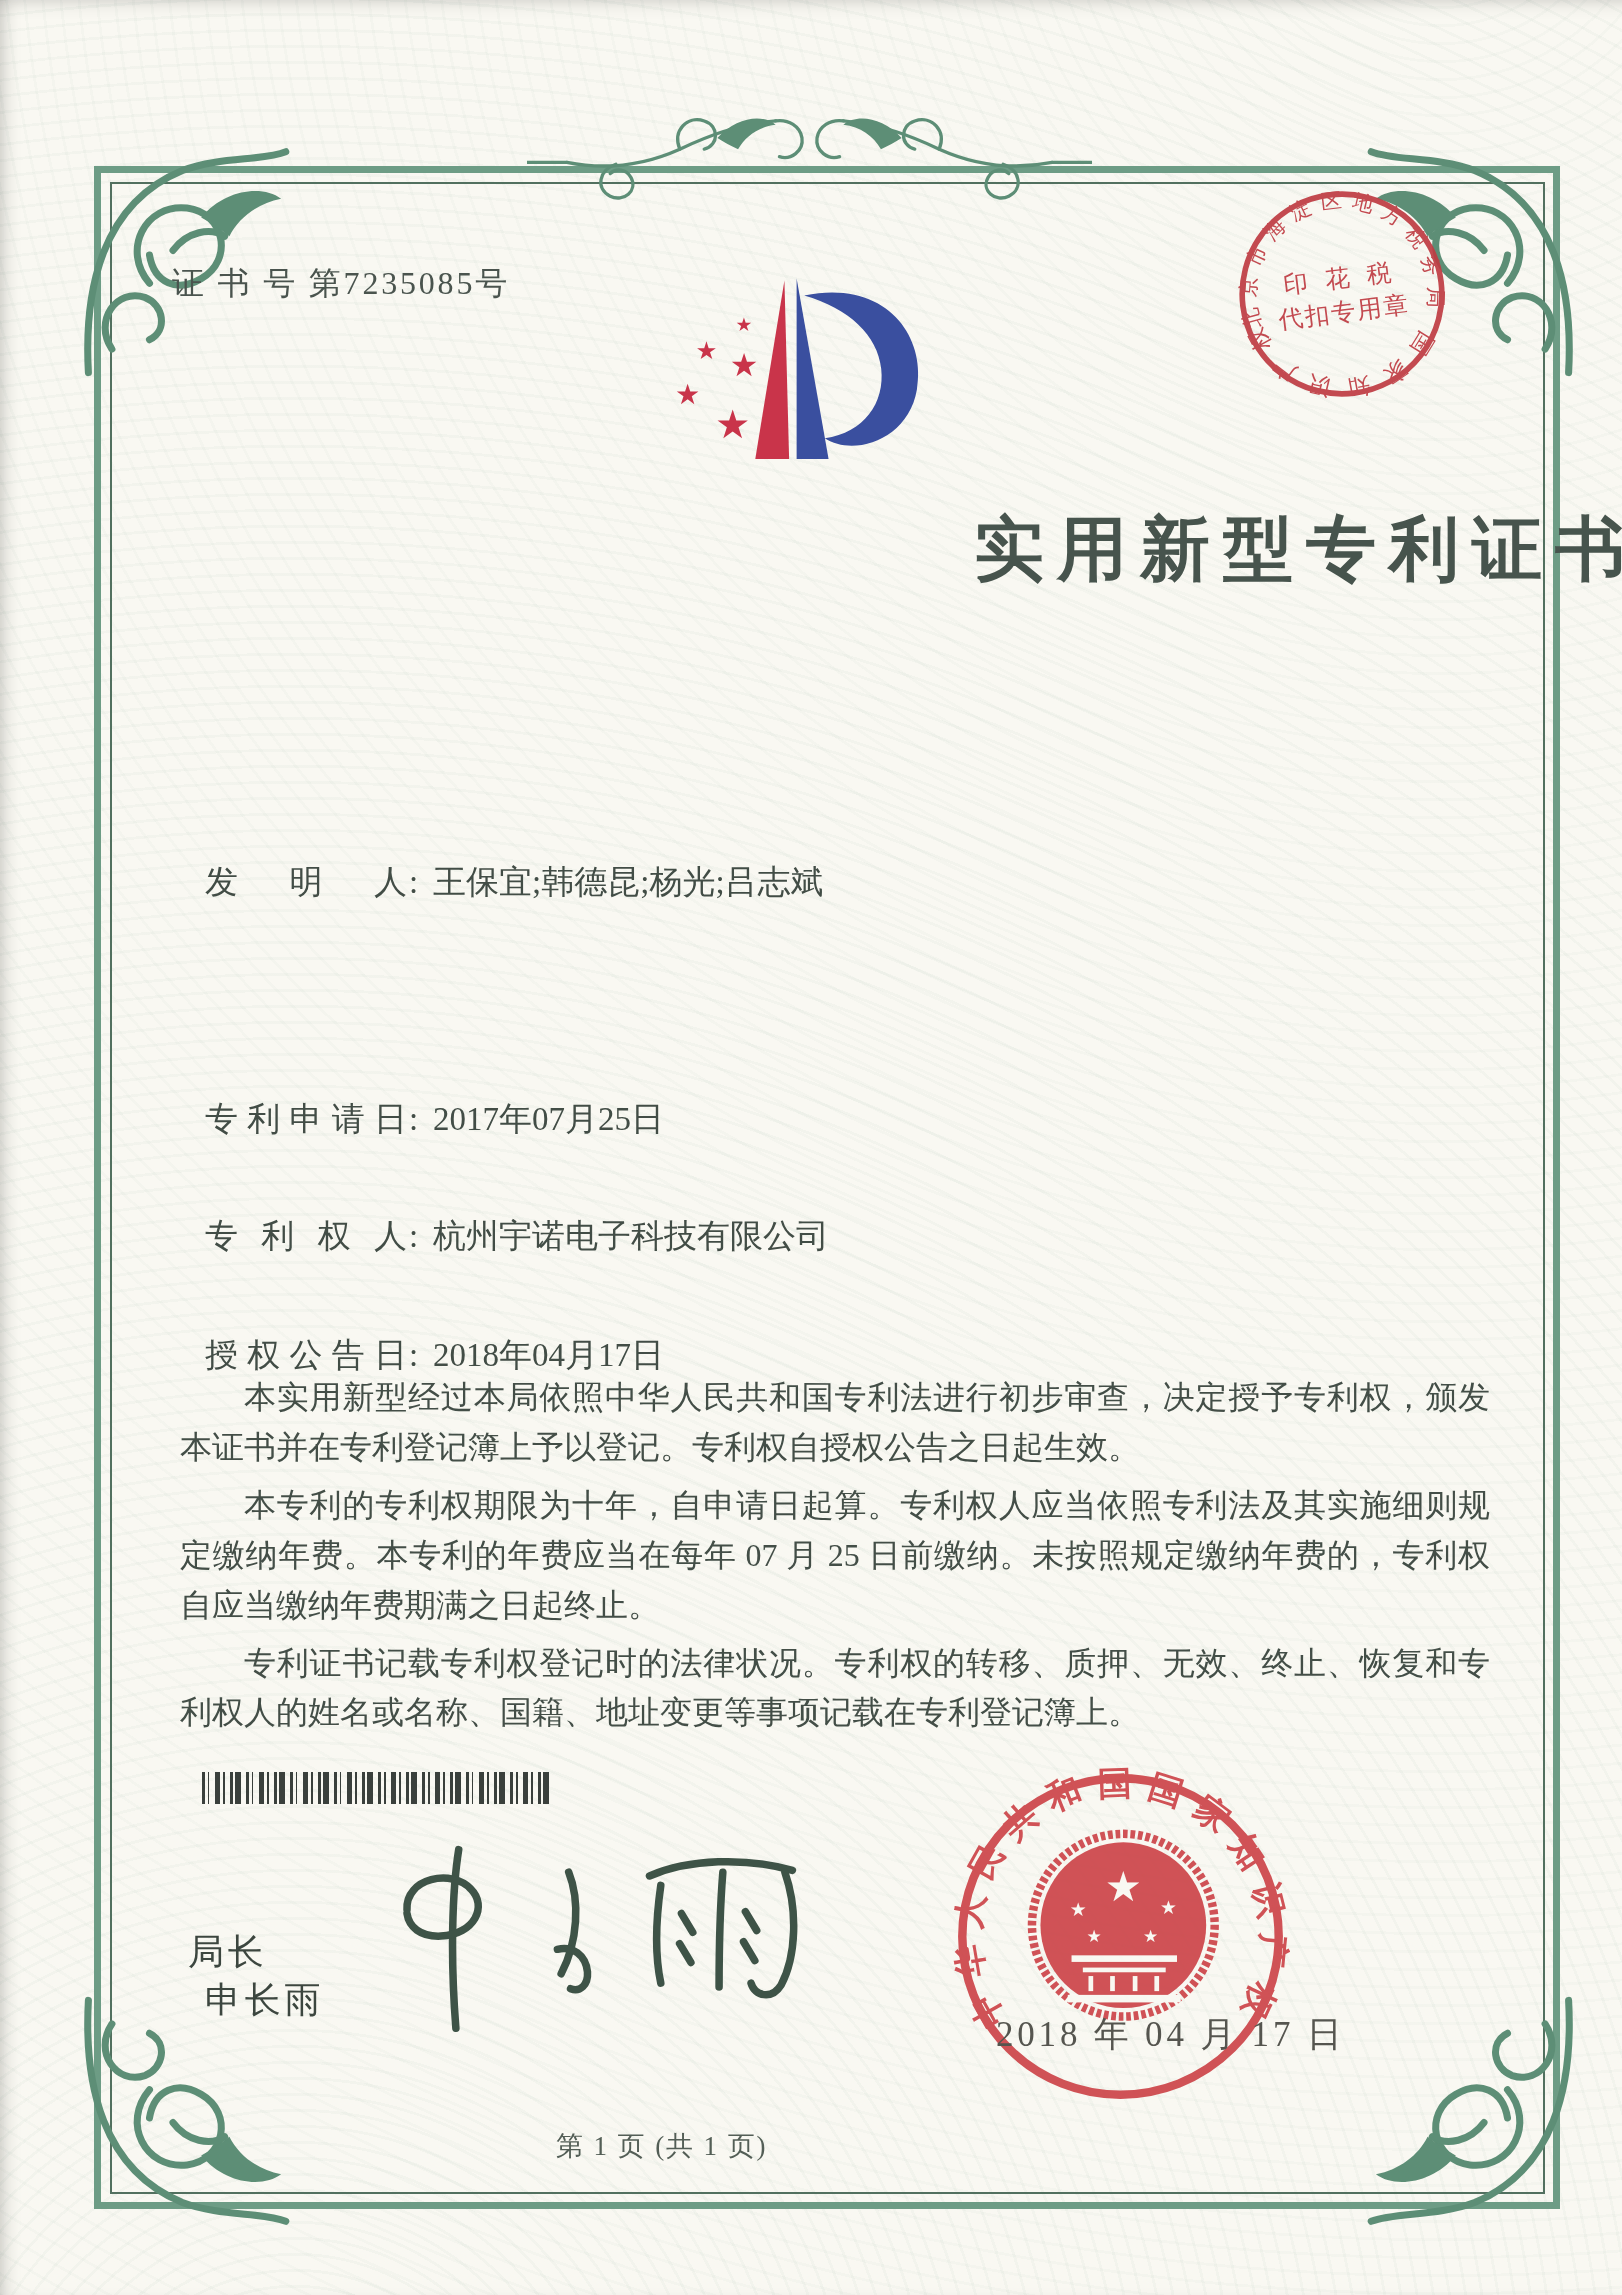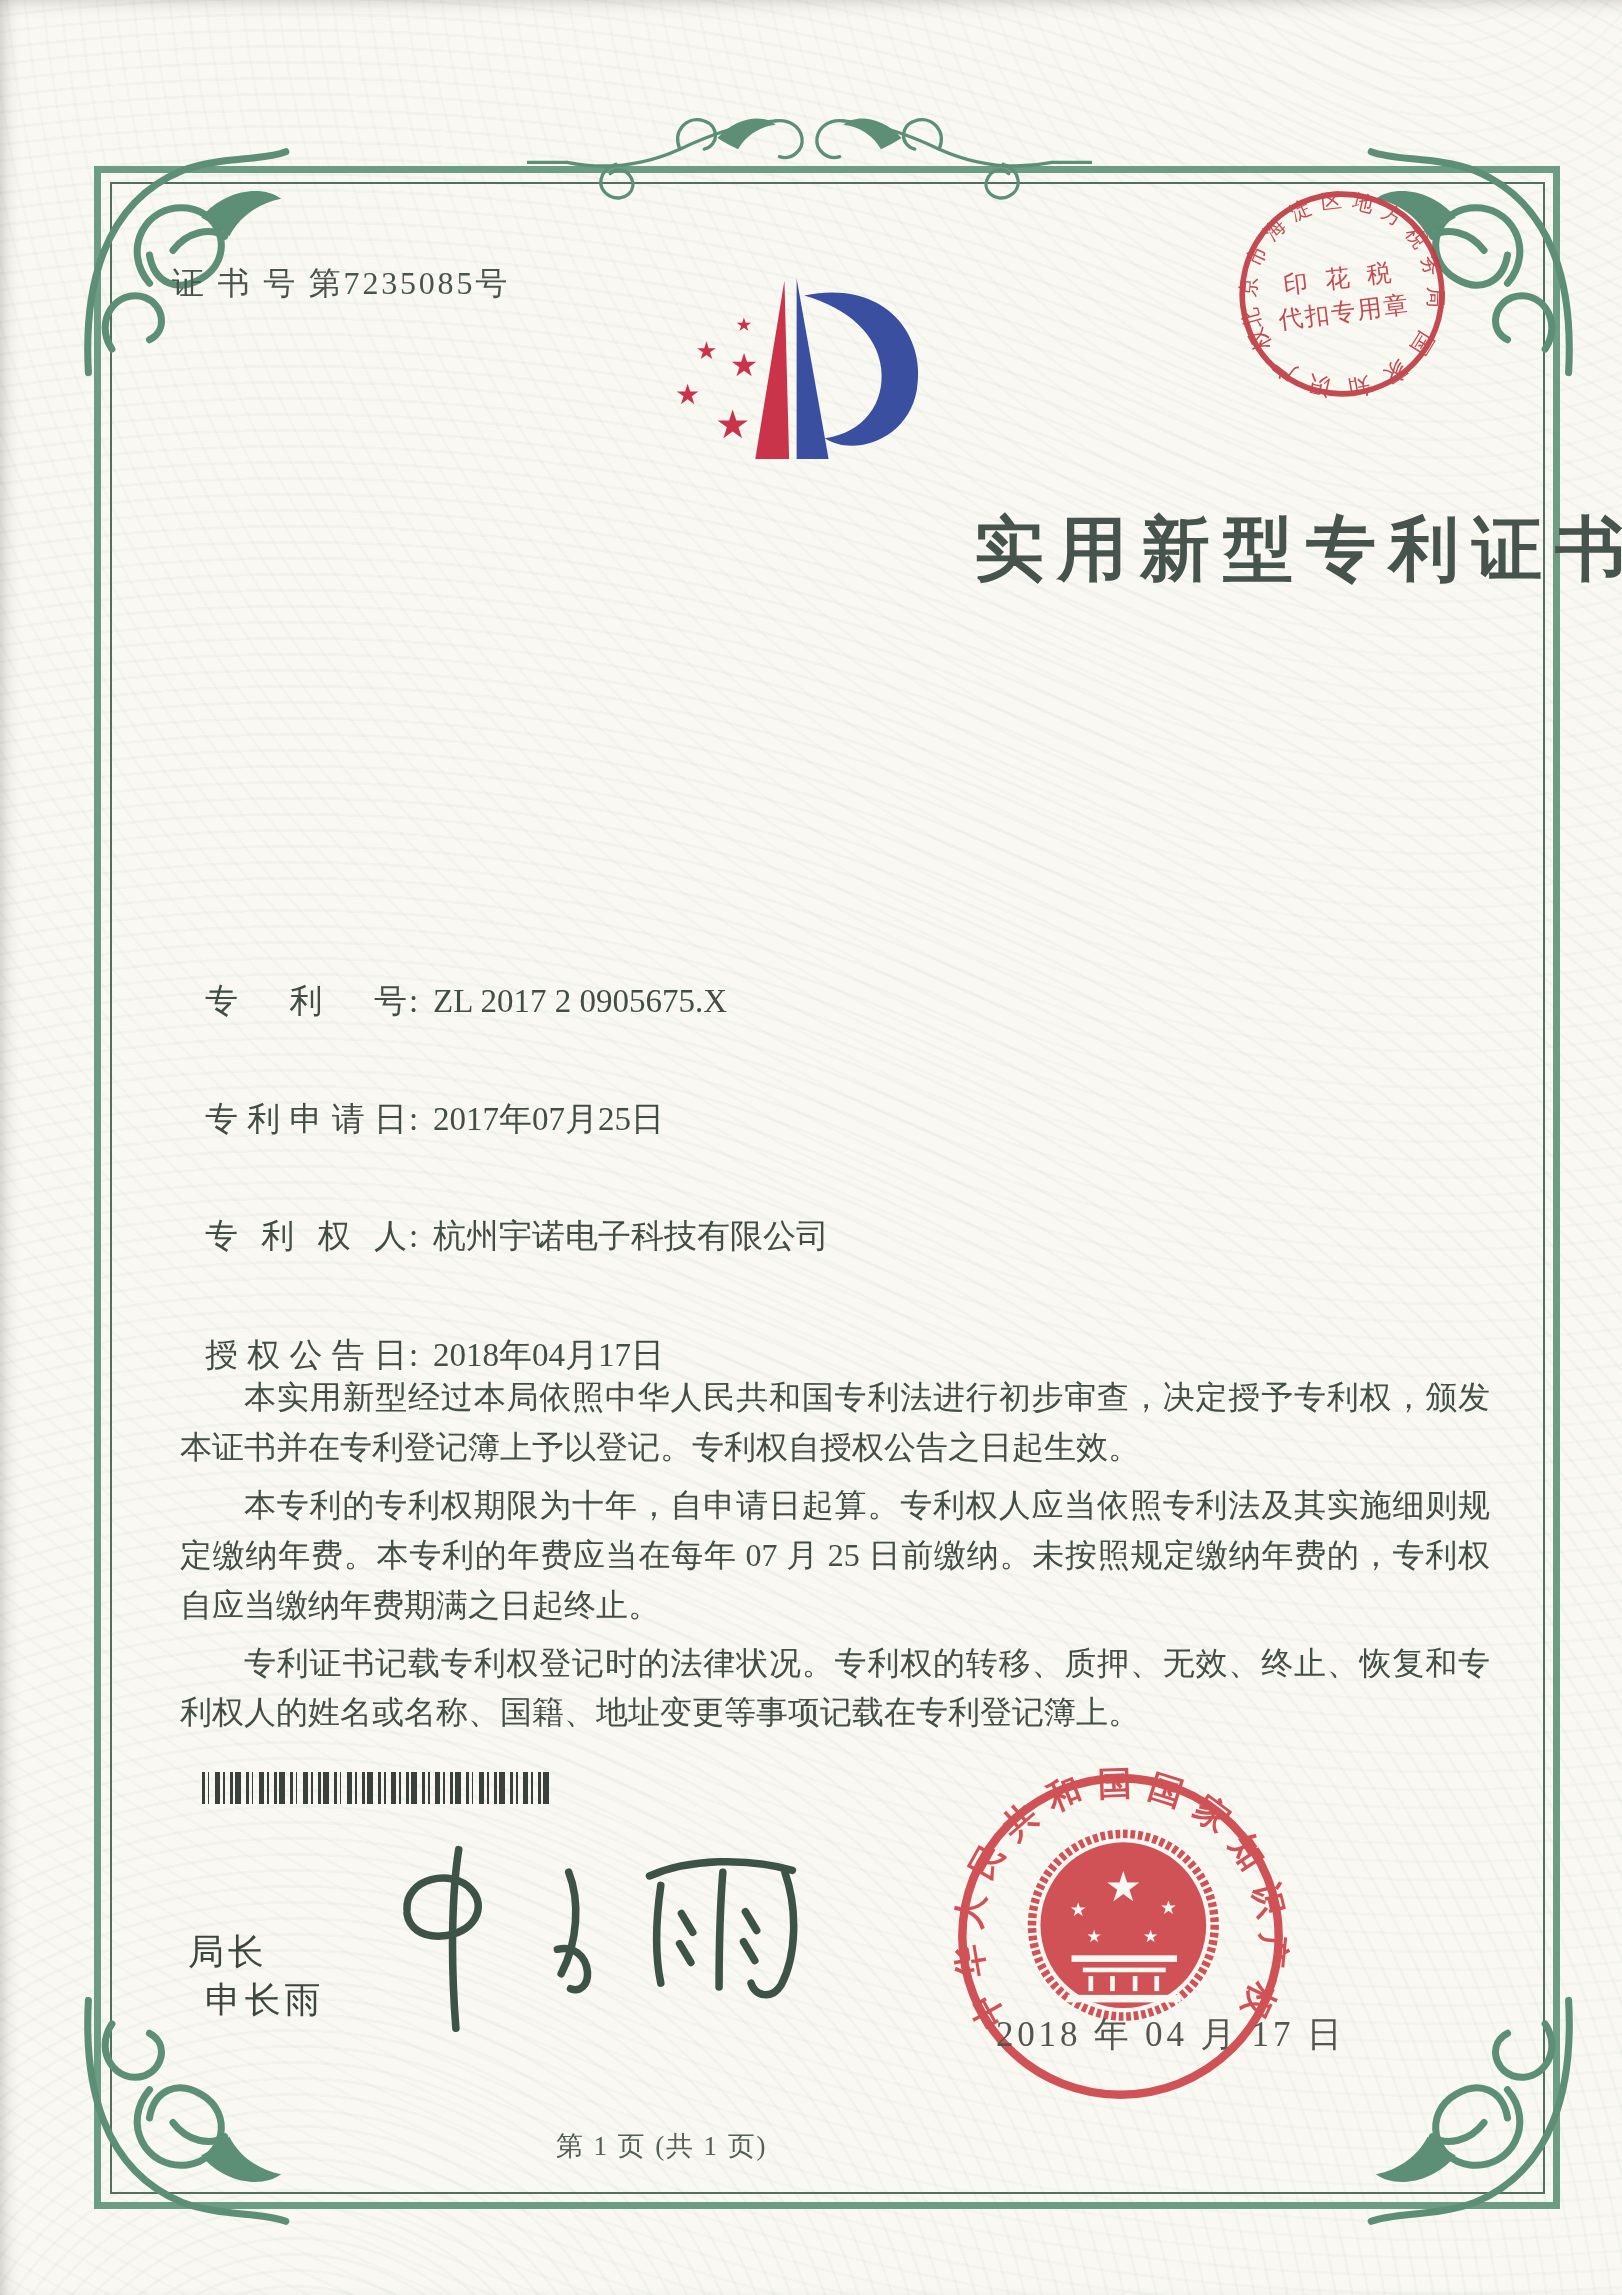--- a/index.html
+++ b/index.html
@@ -142,22 +142,22 @@
     </text>
     <text class="stamp-text" x="120" y="112" font-size="26" text-anchor="middle" letter-spacing="6">印 花 税</text>
     <text class="stamp-text" x="120" y="148" font-size="26" text-anchor="middle" letter-spacing="2">代扣专用章</text>
     <text class="stamp-text" font-size="24">
       <textPath href="#taxArcBottom" startOffset="18" textLength="254">国家知识产权局</textPath>
     </text>
   </svg>
 
   <div class="title">实用新型专利证书</div>
 
-  <div class="field f3">
-    <span class="flabel">专利号</span><span class="fcolon">:</span><span class="fvalue">ZL 2017 2 0905675.X</span>
+  <div class="field f2">
+    <span class="flabel">发明人</span><span class="fcolon">:</span><span class="fvalue">王保宜;韩德昆;杨光;吕志斌</span>
   </div>
   <div class="field f4">
     <span class="flabel">专利申请日</span><span class="fcolon">:</span><span class="fvalue">2017年07月25日</span>
   </div>
   <div class="field f5">
     <span class="flabel">专利权人</span><span class="fcolon">:</span><span class="fvalue">杭州宇诺电子科技有限公司</span>
   </div>
   <div class="field f6">
     <span class="flabel">授权公告日</span><span class="fcolon">:</span><span class="fvalue">2018年04月17日</span>
   </div>

